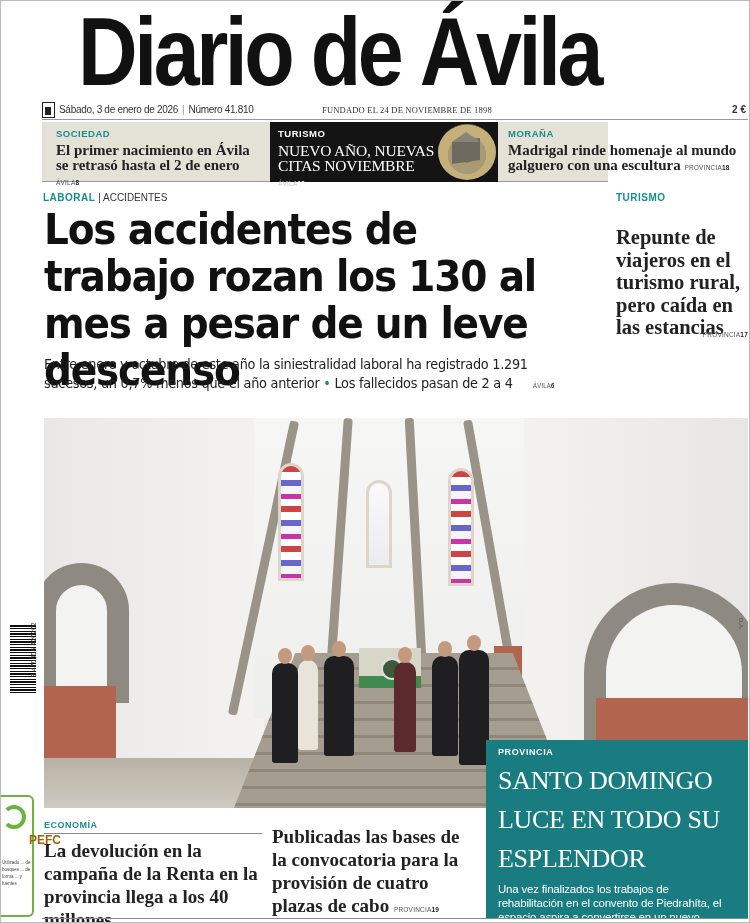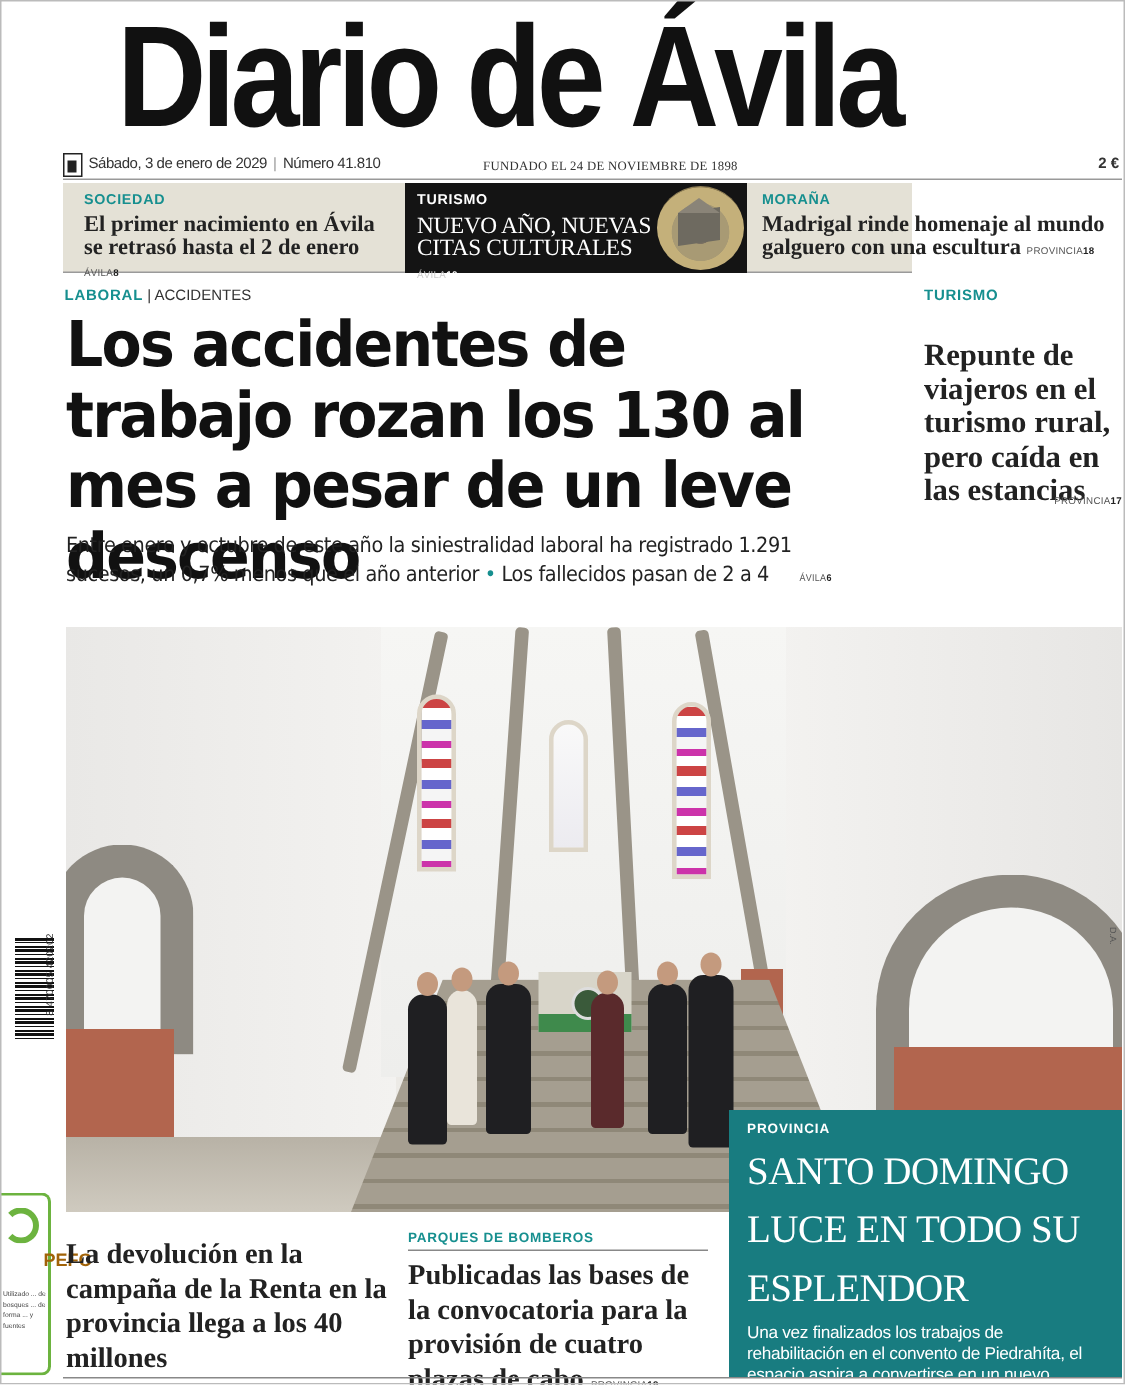--- a/index.html
+++ b/index.html
@@ -94,35 +94,35 @@
 </style>
 </head>
 <body>
 
 <div class="abs masthead">
   <div class="title">Diario de Ávila</div>
 </div>
 
 <div class="abs dateline">
   <span class="shield"></span>
-  <span class="date">Sábado, 3 de enero de 2029</span>
+  <span class="date">Sábado, 3 de enero de 2026</span>
   <span class="sep">|</span>
   <span class="date">Número 41.810</span>
   <span class="founded">FUNDADO EL 24 DE NOVIEMBRE DE 1898</span>
   <span class="price">2 €</span>
 </div>
 
 <div class="abs strip">
   <div class="teaser t1">
     <div class="kicker">SOCIEDAD</div>
     <div class="head"><span>El primer nacimiento en Ávila se retrasó hasta el 2 de enero</span> <span class="pageref"><span>ÁVILA</span><b>8</b></span></div>
   </div>
   <div class="teaser t2">
     <div class="kicker">TURISMO</div>
-    <div class="head" style="width:160px"><span>NUEVO AÑO, NUEVAS CITAS CULTURALES</span> <span class="pageref"><span>ÁVILA</span><b>10</b></span></div>
+    <div class="head" style="width:160px"><span>NUEVO AÑO, NUEVAS CITAS NOVIEMBRE</span> <span class="pageref"><span>ÁVILA</span><b>10</b></span></div>
     <div class="thumb"></div>
   </div>
   <div class="teaser t3">
     <div class="kicker">MORAÑA</div>
     <div class="head"><span>Madrigal rinde homenaje al mundo galguero con una escultura</span> <span class="pageref"><span>PROVINCIA</span><b>18</b></span></div>
   </div>
 </div>
 
 <div class="abs lead-kicker"><b>LABORAL</b> | <span>ACCIDENTES</span></div>
 <div class="abs lead-head">Los accidentes de trabajo rozan los 130 al mes a pesar de un leve descenso</div>
@@ -167,24 +167,24 @@
 
 <div class="abs barcode"></div>
 <div class="abs barcode-num">8 470005 420202</div>
 <div class="abs pefc">
   <div class="logo"></div>
   <div class="txt">PEFC</div>
   <div class="small">Utilizado ... de bosques ... de forma ... y fuentes</div>
 </div>
 
 <div class="bstory b1">
+  <div class="kicker">ECONOMÍA</div>
   <div class="head"><span>La devolución en la campaña de la Renta en la provincia llega a los 40 millones</span> <span class="pageref" style="float:right;margin-top:10px"></span></div>
 </div>
 <div class="bstory b2">
-  <div class="kicker">PARQUES DE BOMBEROS</div>
   <div class="head"><span>Publicadas las bases de la convocatoria para la provisión de cuatro plazas de cabo</span> <span class="pageref"><span>PROVINCIA</span><b>19</b></span></div>
 </div>
 
 <div class="abs prov">
   <div class="kicker">PROVINCIA</div>
   <div class="head">SANTO DOMINGO LUCE EN TODO SU ESPLENDOR</div>
   <div class="body"><span>Una vez finalizados los trabajos de rehabilitación en el convento de Piedrahíta, el espacio aspira a convertirse en un nuevo referente cultural de la localidad</span> <span class="pageref"><span>PROVINCIA</span><b>16</b></span></div>
 </div>
 
 <div class="abs bottom-rule"></div>

